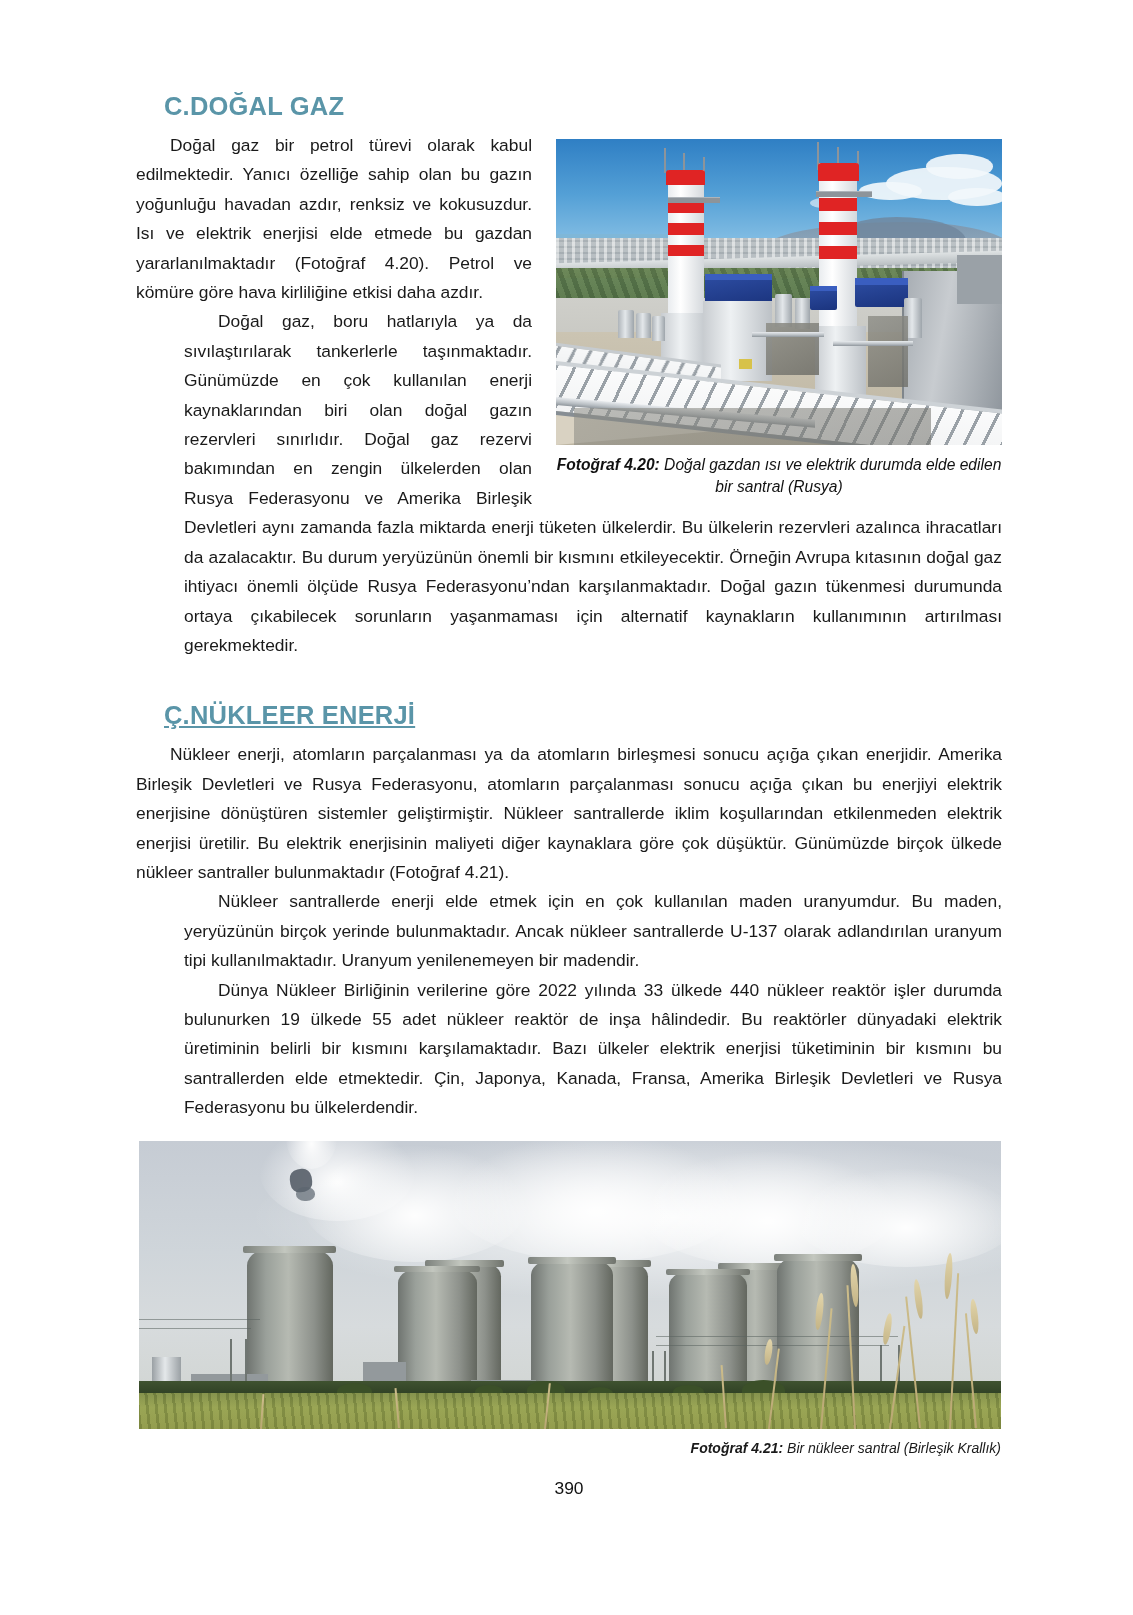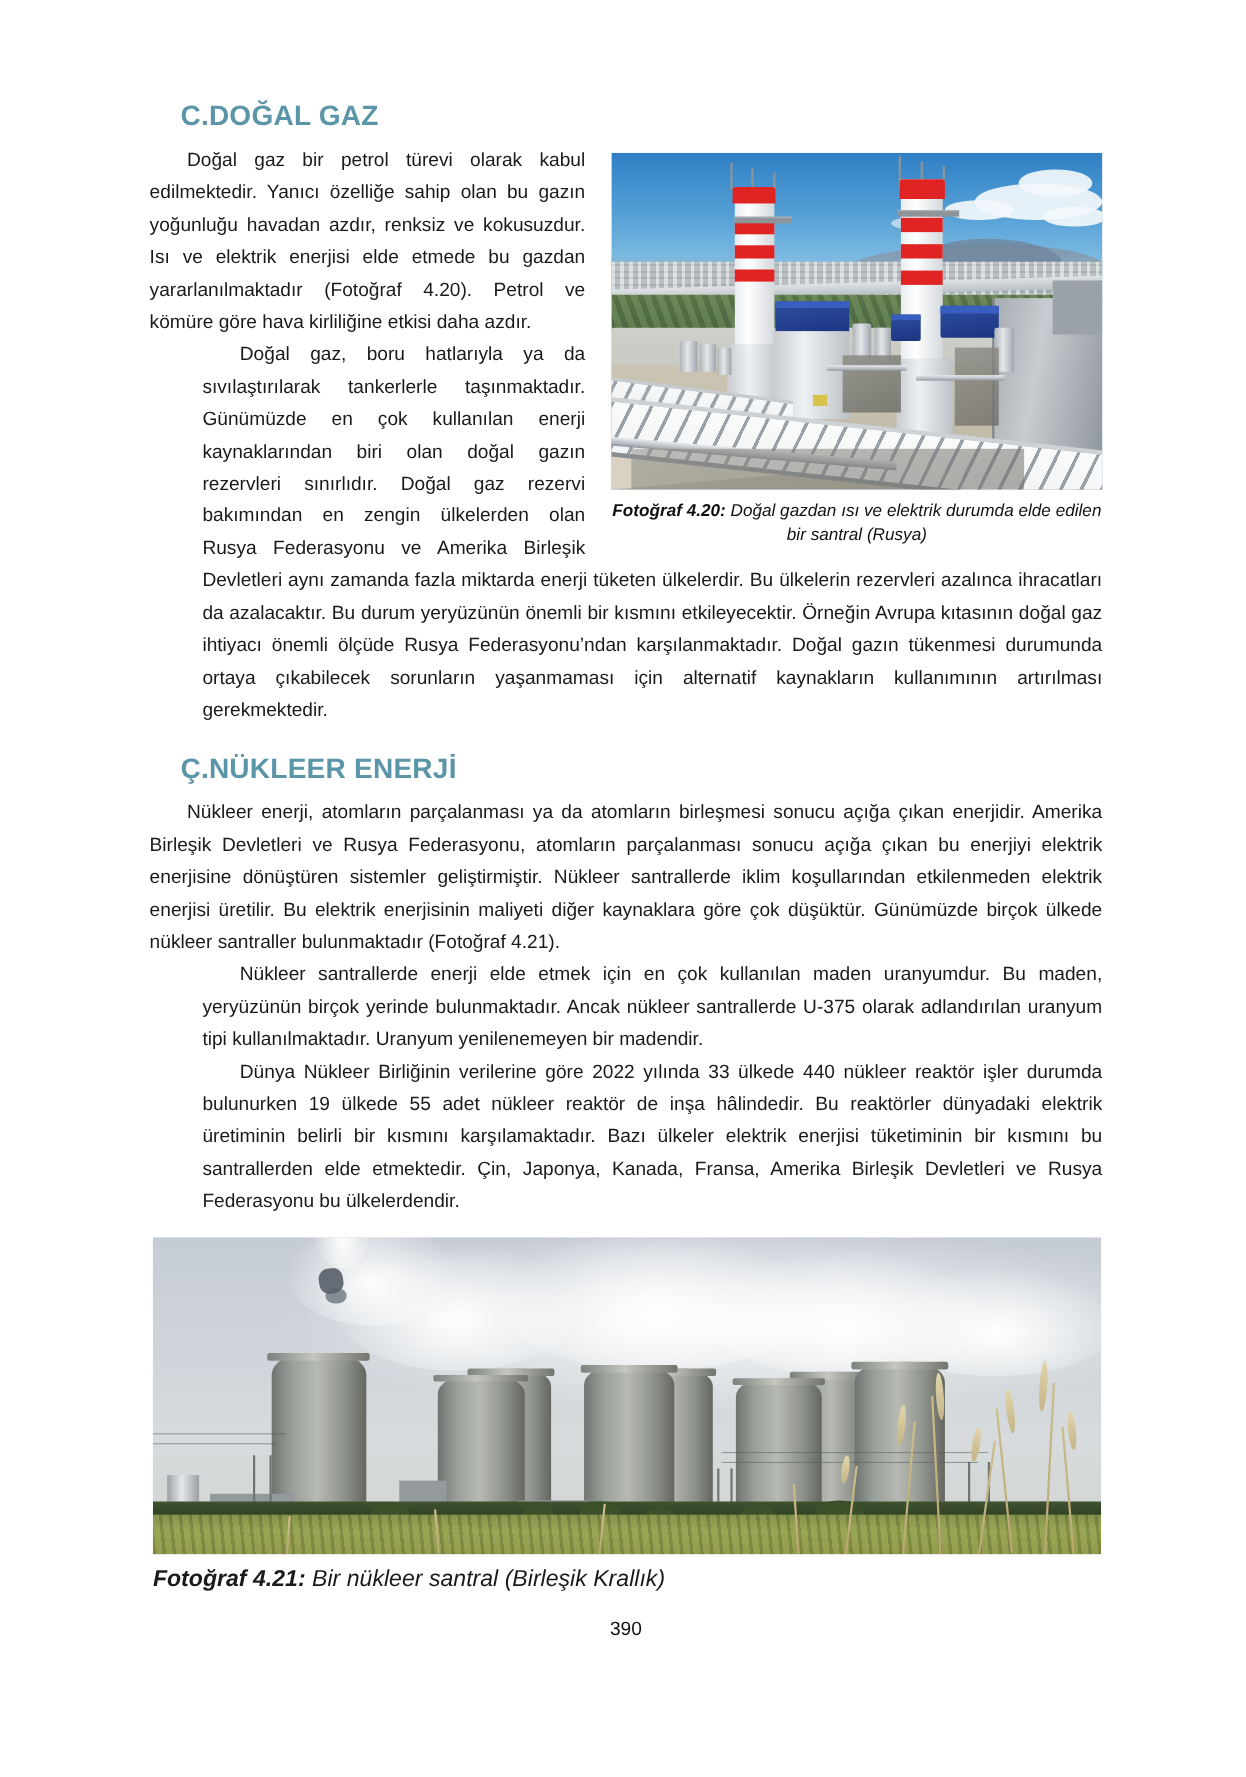--- a/index.html
+++ b/index.html
@@ -34,21 +34,22 @@
 
   h2.section-heading {
     color: #5a95a8;
     font-size: 25.5px;
     font-weight: bold;
     letter-spacing: 0.2px;
     margin: 0 0 10px 0;
     padding-left: 28px;
   }
   h2.section-heading.second {
-    margin-top: 25px;
+    margin-top: 41px;
+    text-decoration: underline;
   }
 
   p.body {
     margin: 0;
     font-size: 17.4px;
     line-height: 29.4px;
     text-align: justify;
     text-justify: inter-word;
     text-indent: 34px;
     hyphens: manual;
@@ -85,22 +86,22 @@
     margin-left: 3px;
   }
   .photo-wide {
     width: 862px;
     height: 288px;
     position: relative;
     overflow: hidden;
     background: #cdd6de;
   }
   .caption-wide {
-    font-size: 21px;
-    text-align: left;
+    font-size: 14px;
+    text-align: right;
     font-style: italic;
     margin-top: 11px;
   }
   .page-number {
     text-align: center;
     font-size: 17.4px;
     margin-top: 22px;
     color: #111;
   }
 
@@ -368,21 +369,21 @@
         </figcaption>
       </figure>
 
       <p class="body">Doğal gaz bir petrol türevi olarak kabul edilmektedir. Yanıcı özelliğe sahip olan bu gazın yoğunluğu havadan azdır, renksiz ve kokusuzdur. Isı ve elektrik enerjisi elde etmede bu gazdan yararlanılmaktadır (Fotoğraf 4.20). Petrol ve kömüre göre hava kirliliğine etkisi daha azdır.</p>
       <p class="body">Doğal gaz, boru hatlarıyla ya da sıvılaştırılarak tankerlerle taşınmaktadır. Günümüzde en çok kullanılan enerji kaynaklarından biri olan doğal gazın rezervleri sınırlıdır. Doğal gaz rezervi bakımından en zengin ülkelerden olan Rusya Federasyonu ve Amerika Birleşik Devletleri aynı zamanda fazla miktarda enerji tüketen ülkelerdir. Bu ülkelerin rezervleri azalınca ihracatları da azalacaktır. Bu durum yeryüzünün önemli bir kısmını etkileyecektir. Örneğin Avrupa kıtasının doğal gaz ihtiyacı önemli ölçüde Rusya Federasyonu’ndan karşılanmaktadır. Doğal gazın tükenmesi durumunda ortaya çıkabilecek sorunların yaşanmaması için alternatif kaynakların kullanımının artırılması gerekmektedir.</p>
     </div>
 
     <h2 class="section-heading second">Ç.NÜKLEER ENERJİ</h2>
 
     <p class="body">Nükleer enerji, atomların parçalanması ya da atomların birleşmesi sonucu açığa çıkan enerjidir. Amerika Birleşik Devletleri ve Rusya Federasyonu, atomların parçalanması sonucu açığa çıkan bu enerjiyi elektrik enerjisine dönüştüren sistemler geliştirmiştir. Nükleer santrallerde iklim koşullarından etkilenmeden elektrik enerjisi üretilir. Bu elektrik enerjisinin maliyeti diğer kaynaklara göre çok düşüktür. Günümüzde birçok ülkede nükleer santraller bulunmaktadır (Fotoğraf 4.21).</p>
-    <p class="body">Nükleer santrallerde enerji elde etmek için en çok kullanılan maden uranyumdur. Bu maden, yeryüzünün birçok yerinde bulunmaktadır. Ancak nükleer santrallerde U-375 olarak adlandırılan uranyum tipi kullanılmaktadır. Uranyum yenilenemeyen bir madendir.</p>
+    <p class="body">Nükleer santrallerde enerji elde etmek için en çok kullanılan maden uranyumdur. Bu maden, yeryüzünün birçok yerinde bulunmaktadır. Ancak nükleer santrallerde U-137 olarak adlandırılan uranyum tipi kullanılmaktadır. Uranyum yenilenemeyen bir madendir.</p>
     <p class="body">Dünya Nükleer Birliğinin verilerine göre 2022 yılında 33 ülkede 440 nükleer reaktör işler durumda bulunurken 19 ülkede 55 adet nükleer reaktör de inşa hâlindedir. Bu reaktörler dünyadaki elektrik üretiminin belirli bir kısmını karşılamaktadır. Bazı ülkeler elektrik enerjisi tüketiminin bir kısmını bu santrallerden elde etmektedir. Çin, Japonya, Kanada, Fransa, Amerika Birleşik Devletleri ve Rusya Federasyonu bu ülkelerdendir.</p>
 
     <figure class="bottom-figure">
       <div class="photo-wide">
         <div class="p2-sky"></div>
         <div class="p2-haze"></div>
 
         <div class="p2-plume" style="left:14%; top:-6%; width:18%; height:34%;"></div>
         <div class="p2-plume" style="left:19%; top:2%;  width:26%; height:40%;"></div>
         <div class="p2-plume" style="left:36%; top:-2%; width:34%; height:44%;"></div>

